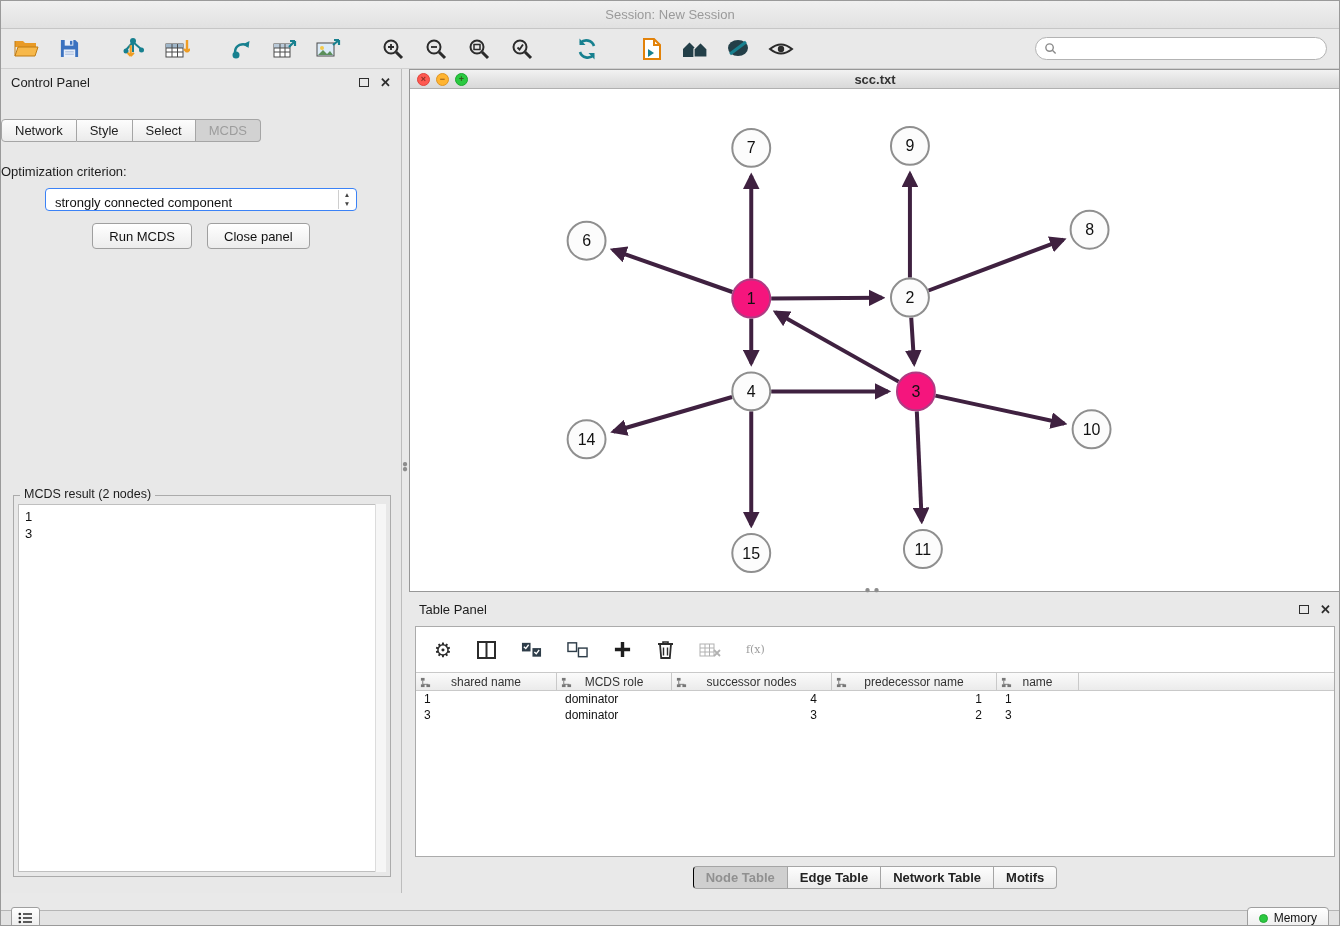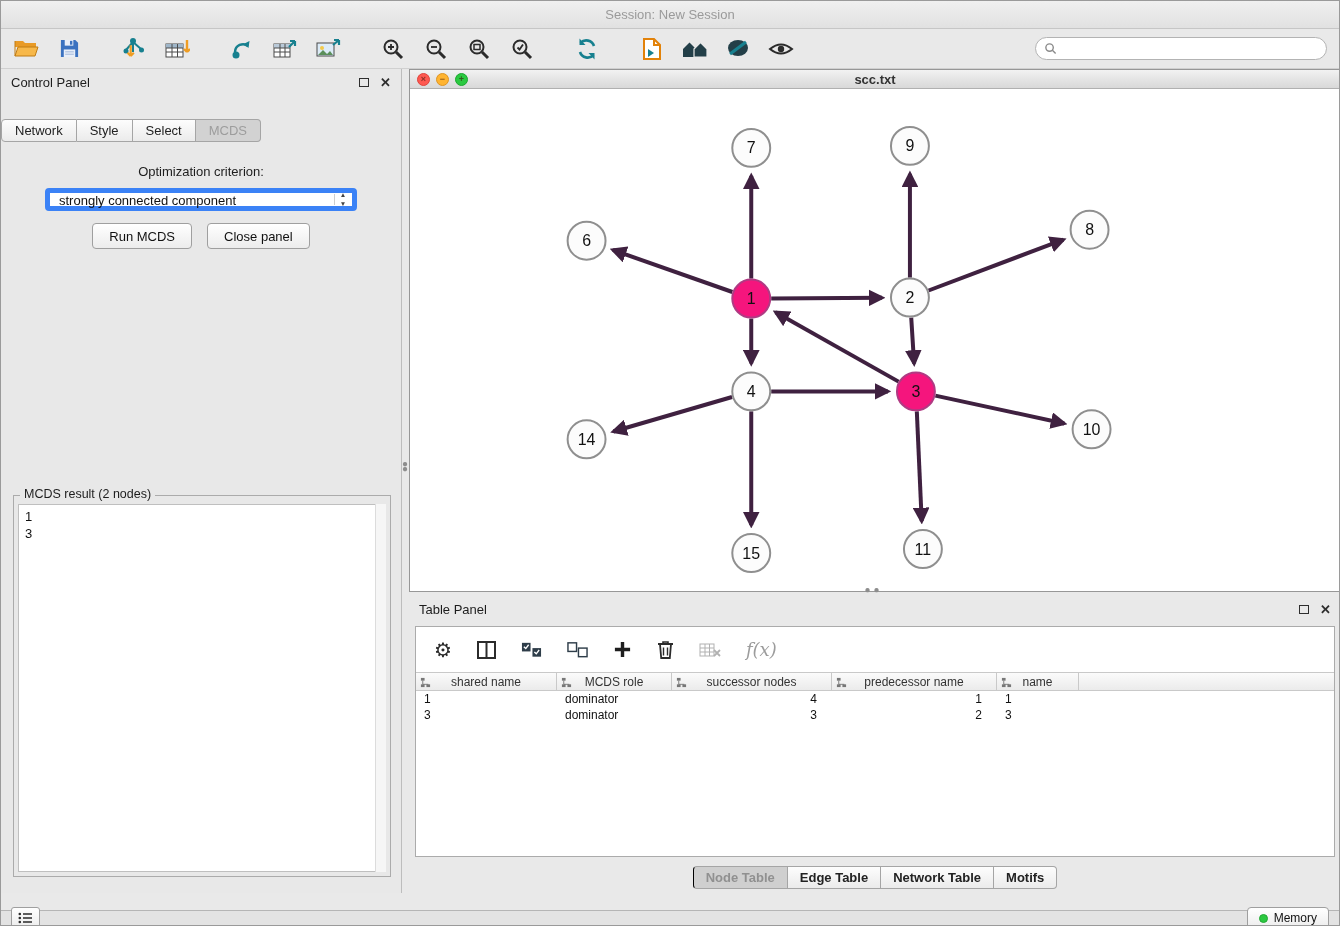--- a/index.html
+++ b/index.html
@@ -21,22 +21,22 @@
   .control-panel{position:absolute;left:0;top:68px;width:401px;height:824px;background:#e8e8e8;border-right:1px solid #bdbdbd}
   .cp-header{position:relative;height:26px;display:flex;align-items:center;padding:0 10px;font-size:13px;color:#1d1d1d}
   .win-ctrls{position:absolute;right:10px;top:7px;display:flex;gap:11px;align-items:center}
   .float-icon{width:10px;height:9px;border:1.6px solid #2e2e2e;display:inline-block}
   .close-icon{font-size:13px;font-weight:bold;color:#2e2e2e;line-height:1}
   .cp-tabs{display:flex;justify-content:flex-start;margin-top:24px}
   .seg{font-size:13px;padding:3px 13px;background:linear-gradient(#fdfdfd,#ebebeb);border:1px solid #a5a5a5;border-left:none;color:#222}
   .seg:first-child{border-left:1px solid #a5a5a5;border-radius:4px 0 0 4px}
   .seg:last-child{border-radius:0 4px 4px 0}
   .seg.disabled{background:#d2d2d2;color:#9d9d9d}
-  .opt-label{margin-top:22px;text-align:center;font-size:13px;color:#1d1d1d}
-  .combo{position:relative;margin:9px auto 0;width:312px;height:23px;background:#fff;border:5px solid #3b82f6;border-radius:4px;display:flex;align-items:flex-start;padding-left:9px;font-size:13px;color:#111}
+  .opt-label{margin-top:22px;font-size:13px;color:#1d1d1d}
+  .combo{position:relative;margin:9px auto 0;width:312px;height:23px;background:#fff;border:1px solid #3b82f6;border-radius:4px;display:flex;align-items:flex-end;padding-left:9px;font-size:13px;color:#111}
   .combo-stepper{position:absolute;right:1px;top:1px;bottom:1px;width:17px;border-left:1px solid #cecece;display:flex;flex-direction:column;align-items:center;justify-content:center;font-size:6.5px;color:#444;line-height:1.25}
   .cp-buttons{display:flex;justify-content:center;gap:15px;margin-top:12px}
   .btn{font-size:13px;height:23px;padding:12px 16px;background:linear-gradient(#ffffff,#ececec);border:1px solid #9f9f9f;border-radius:4px;color:#111;display:inline-flex;align-items:center}
   .result-box{position:absolute;left:12px;top:426px;width:378px;height:382px;border:1px solid #ababab}
   .result-title{position:absolute;top:-9px;left:6px;background:#e8e8e8;padding:0 4px;font-size:12.5px;color:#1d1d1d}
   .result-inner{position:absolute;left:4px;top:8px;right:4px;bottom:4px;background:#fff;border:1px solid #bfbfbf;padding:3px 6px;font-size:13px;color:#111;line-height:17px}
   .result-scroll{position:absolute;right:4px;top:8px;bottom:4px;width:11px;border-left:1px solid #dcdcdc;background:#f6f6f6}
 
   
   .network-window{position:absolute;left:408px;top:68px;width:932px;height:523px;border:1px solid #979797;background:#fff}
@@ -54,21 +54,21 @@
   .v-grip{position:absolute;left:400px;top:460px;width:8px;height:22px;color:#8d8d8d;font-size:10px;line-height:5px;text-align:center}
   .h-grip{position:absolute;left:860px;top:586px;width:22px;height:8px;color:#8d8d8d;font-size:10px;text-align:center;line-height:6px}
 
   
   .table-panel-header{position:absolute;left:408px;top:595px;width:932px;height:26px;display:flex;align-items:center;padding:0 10px;font-size:13px;color:#1d1d1d}
   .tp-ctrls{position:absolute;right:10px;top:7px;display:flex;gap:11px;align-items:center}
   .table-panel-body{position:absolute;left:414px;top:625px;width:920px;height:231px;background:#fff;border:1px solid #ababab;overflow:hidden}
   .tp-toolbar{display:flex;align-items:center;gap:25px;height:45px;padding-left:18px}
   .tp-icon{display:inline-flex;align-items:center;justify-content:center}
   .gear{font-size:20px;color:#2b2b2b}
-  .fx{font-family:"DejaVu Serif",serif;font-style:italic;font-size:18px;color:#9c9c9c}
+  .fx{font-family:"DejaVu Serif",serif;font-size:11px;color:#9c9c9c}
   .thead{display:flex;height:19px;background:linear-gradient(#fbfbfb,#ebebeb);border-top:1px solid #c9c9c9;border-bottom:1px solid #c9c9c9}
   .th{display:flex;align-items:center;justify-content:center;gap:4px;font-size:12px;color:#333;border-right:1px solid #c9c9c9;position:relative}
   .th .sort{position:absolute;left:4px;top:4px;display:inline-flex}
   .trow{display:flex;height:16px;font-size:12px;color:#111;align-items:center}
   .td{padding:0 8px;white-space:nowrap;overflow:hidden}
   .td.r{text-align:right;padding-right:15px}
   .c0{width:141px}.c1{width:115px}.c2{width:160px}.c3{width:165px}.c4{width:82px}.cfill{flex:1;border-right:none}
 
   
   .table-tabs{position:absolute;left:408px;top:865px;width:932px;display:flex;justify-content:center}

